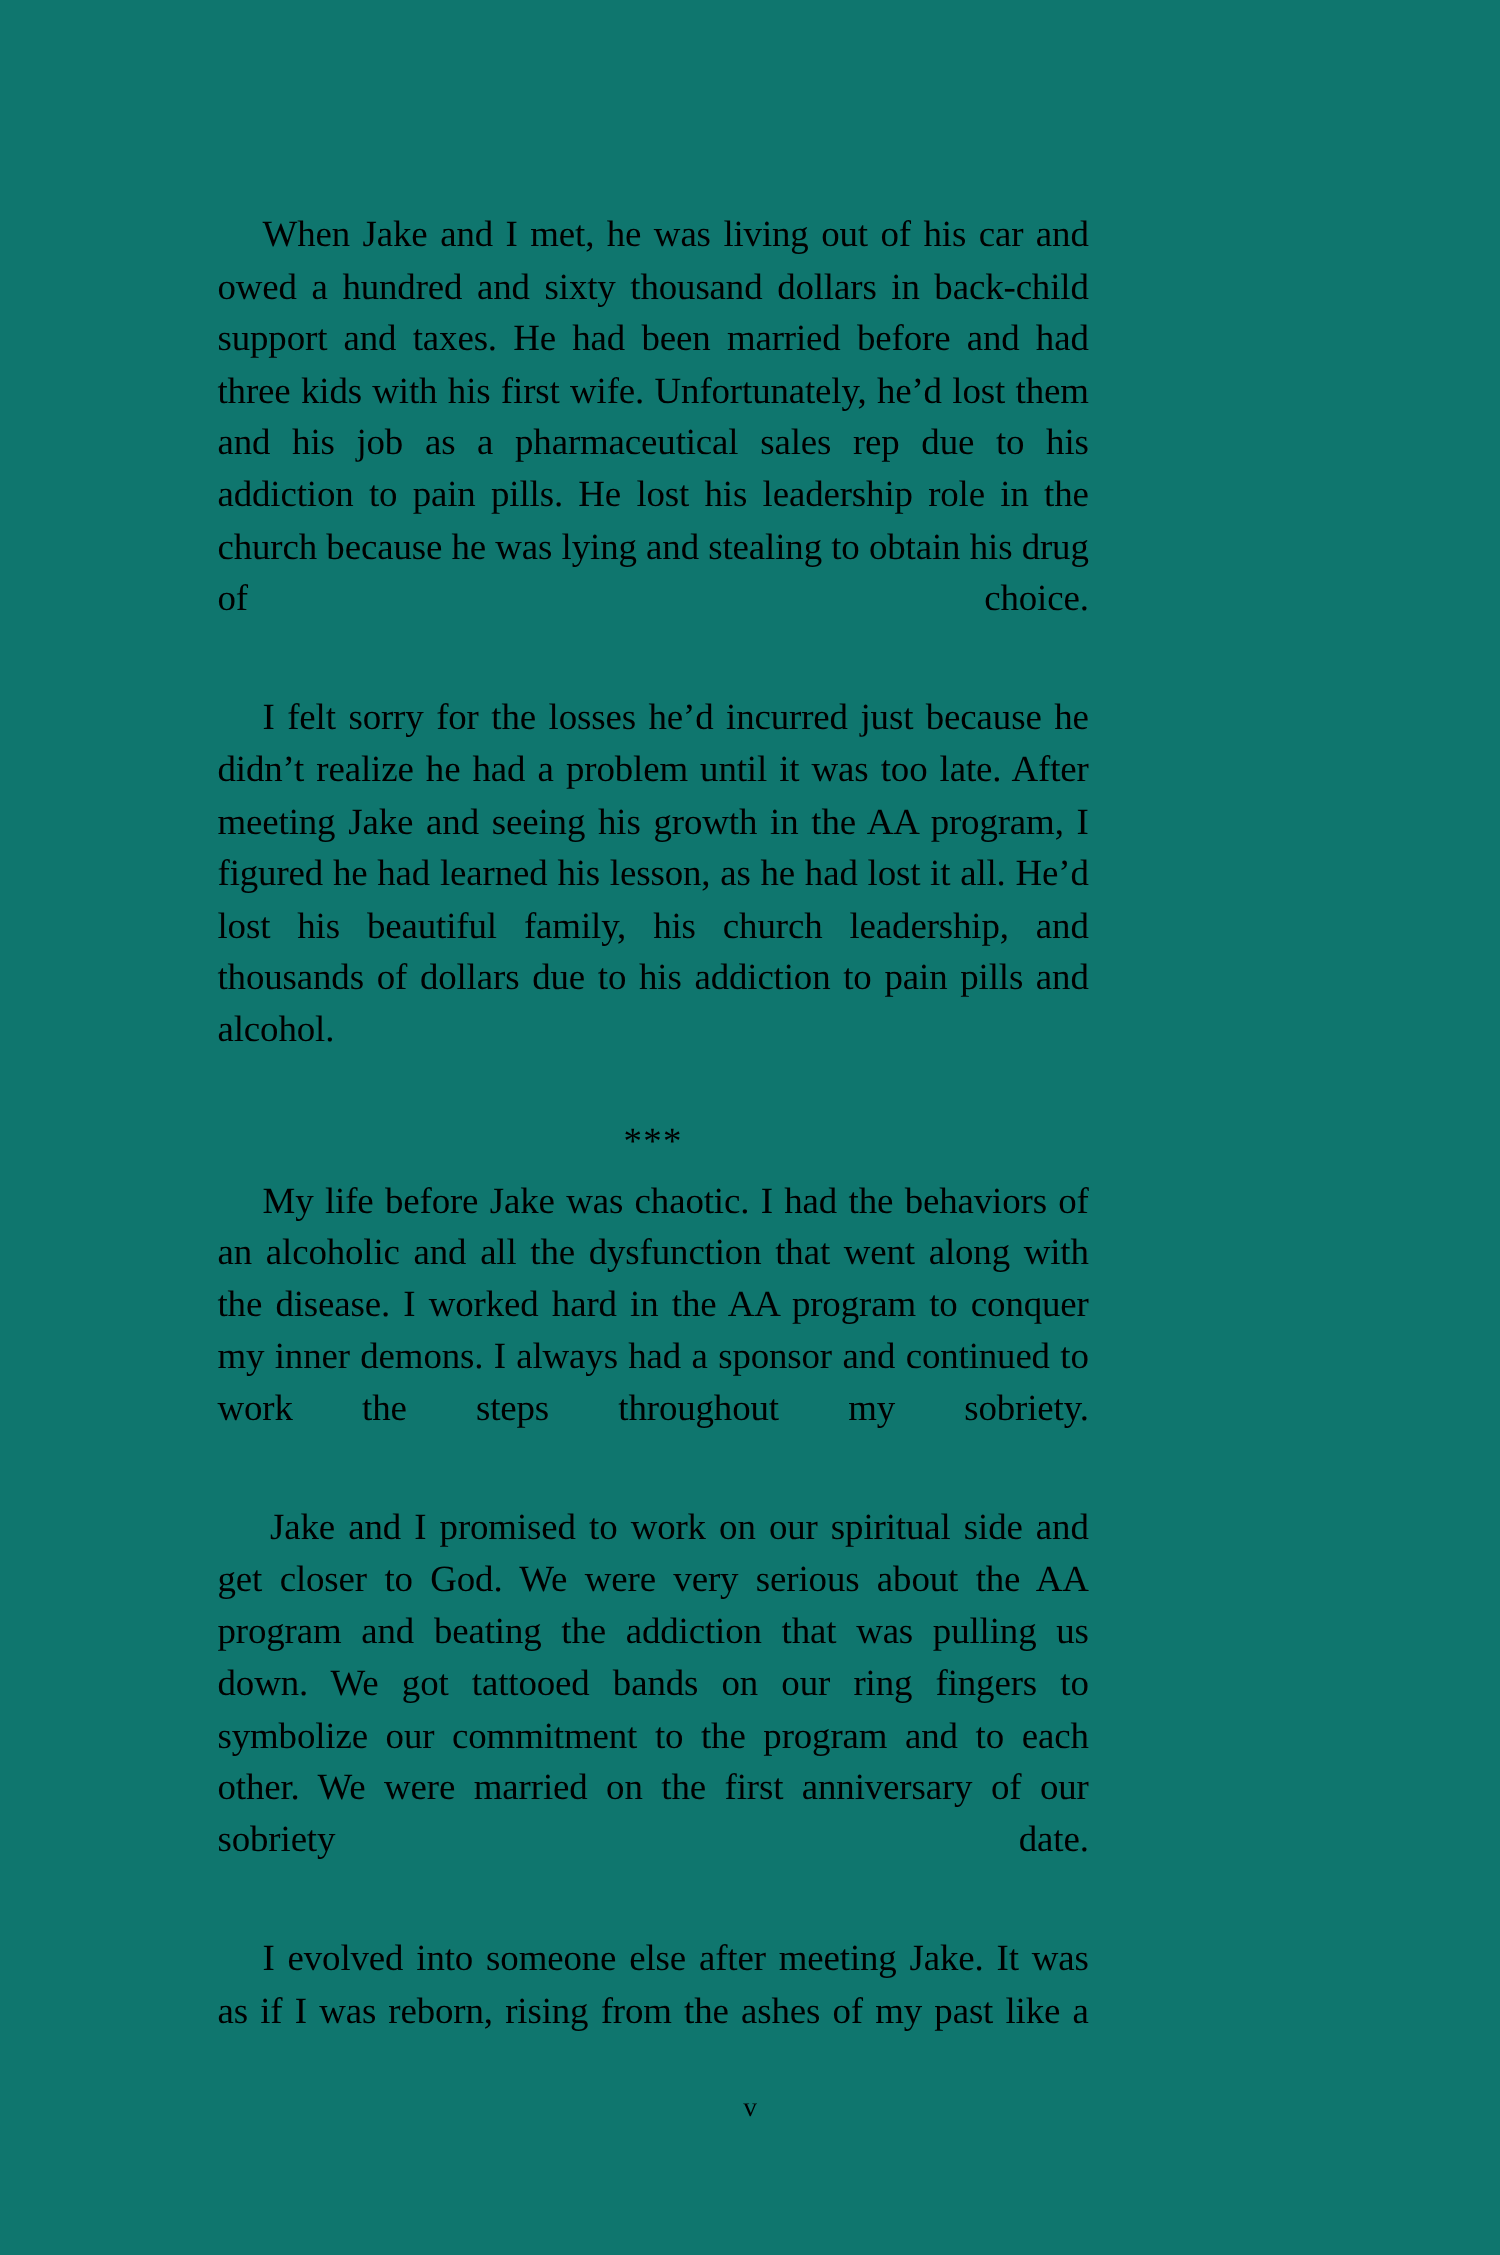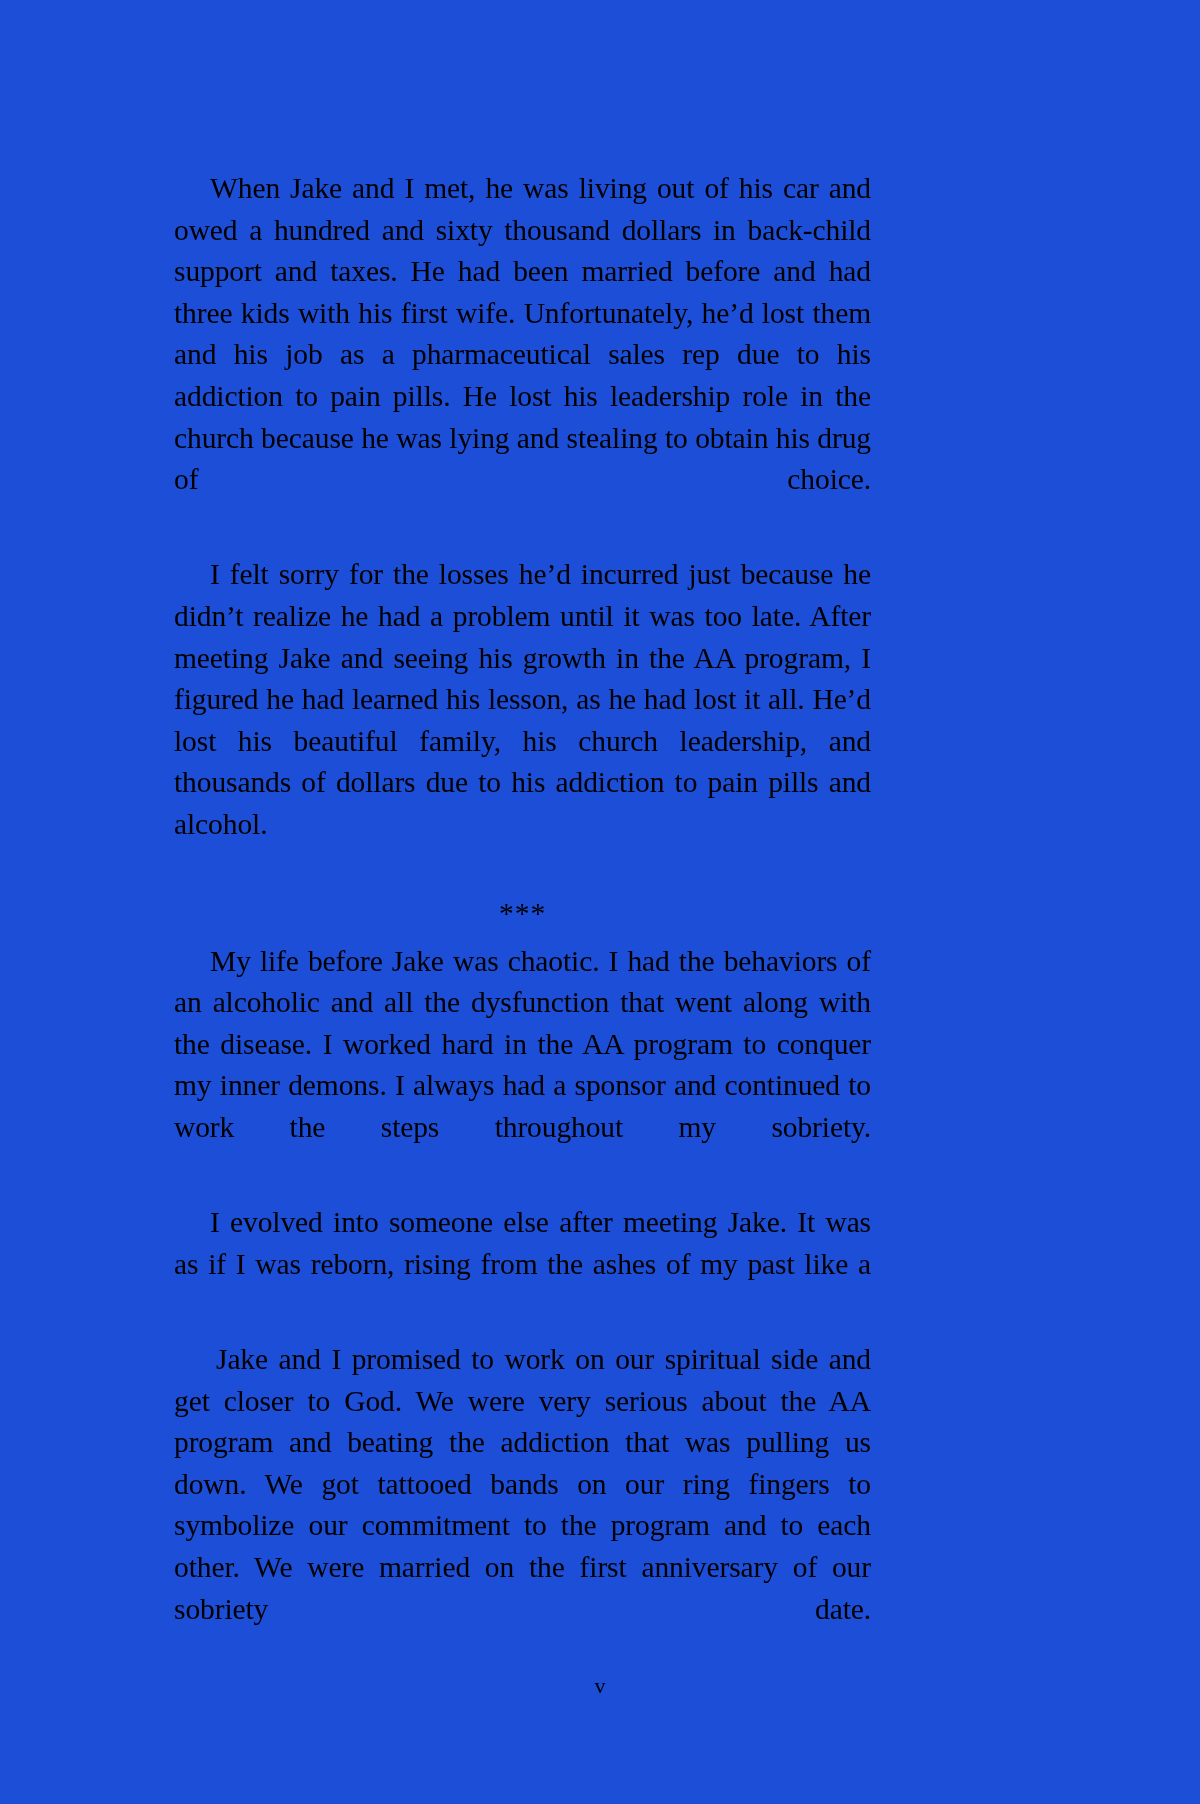--- a/index.html
+++ b/index.html
@@ -10,21 +10,21 @@
   }
   body {
     font-family: "Liberation Serif", "DejaVu Serif", serif;
     color: #000000;
   }
   .page {
     position: relative;
     width: 1200px;
     height: 1804px;
     margin: 0 auto;
-    background: #1d4ed8;
+    background: #0f766e;
     box-sizing: border-box;
     overflow: hidden;
   }
   .text-block {
     position: absolute;
     left: 174px;
     top: 168px;
     width: 697px;
   }
   p.para {
@@ -77,21 +77,21 @@
   <div class="text-block">
 
     <p class="para">When Jake and I met, he was living out of his car and owed a hundred and sixty thousand dollars in back-child support and taxes. He had been married before and had three kids with his first wife. Unfortunately, he’d lost them and his job as a pharmaceutical sales rep due to his addiction to pain pills. He lost his leadership role in the church because he was lying and stealing to obtain his drug of choice.</p>
 
     <p class="para">I felt sorry for the losses he’d incurred just because he didn’t realize he had a problem until it was too late. After meeting Jake and seeing his growth in the AA program, I figured he had learned his lesson, as he had lost it all. He’d lost his beautiful family, his church leadership, and thousands of dollars due to his addiction to pain pills and alcohol.</p>
 
     <div class="divider">***</div>
 
     <p class="para">My life before Jake was chaotic. I had the behaviors of an alcoholic and all the dysfunction that went along with the disease.  I worked hard in the AA program to conquer my inner demons. I always had a sponsor and continued to work the steps throughout my sobriety.</p>
 
+    <p class="para wide-indent"> Jake and I  promised to work on our spiritual side and get closer to God. We were very serious about the AA program and beating the addiction that was pulling us down. We got tattooed bands on our ring fingers to symbolize our commitment to the program and to each other.  We were married on the first anniversary of our sobriety date.</p>
+
     <p class="para">I evolved into someone else after meeting Jake. It was as if I was reborn, rising from the ashes of my past like a</p>
-
-    <p class="para wide-indent"> Jake and I  promised to work on our spiritual side and get closer to God. We were very serious about the AA program and beating the addiction that was pulling us down. We got tattooed bands on our ring fingers to symbolize our commitment to the program and to each other.  We were married on the first anniversary of our sobriety date.</p>
 
   </div>
 
   <div class="folio">v</div>
 
 </div>
 
 </body></html>

